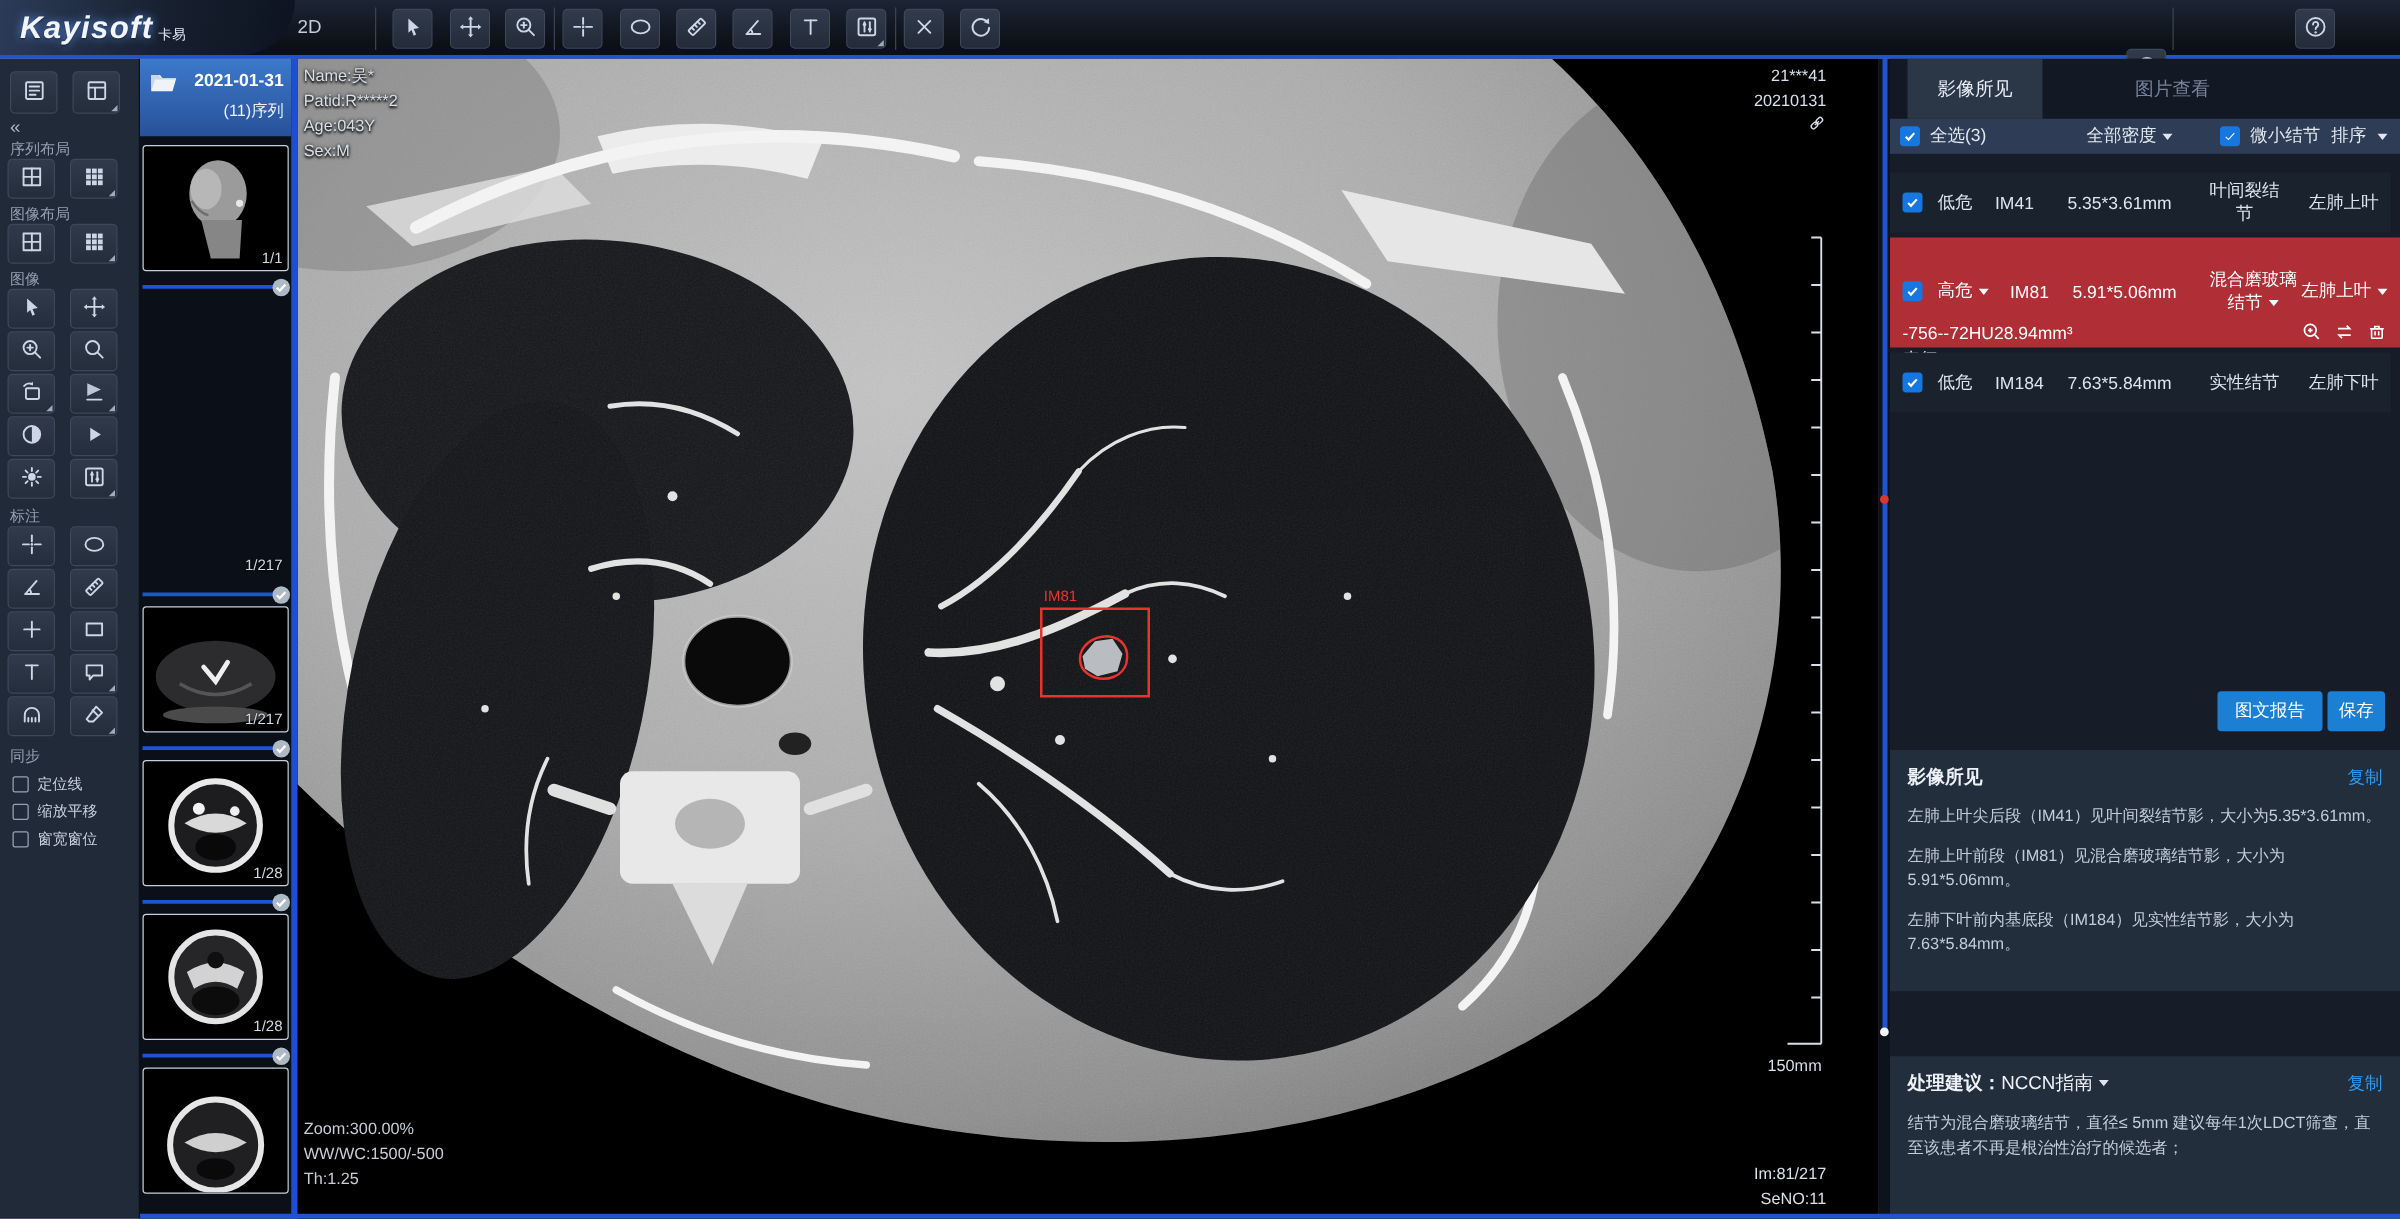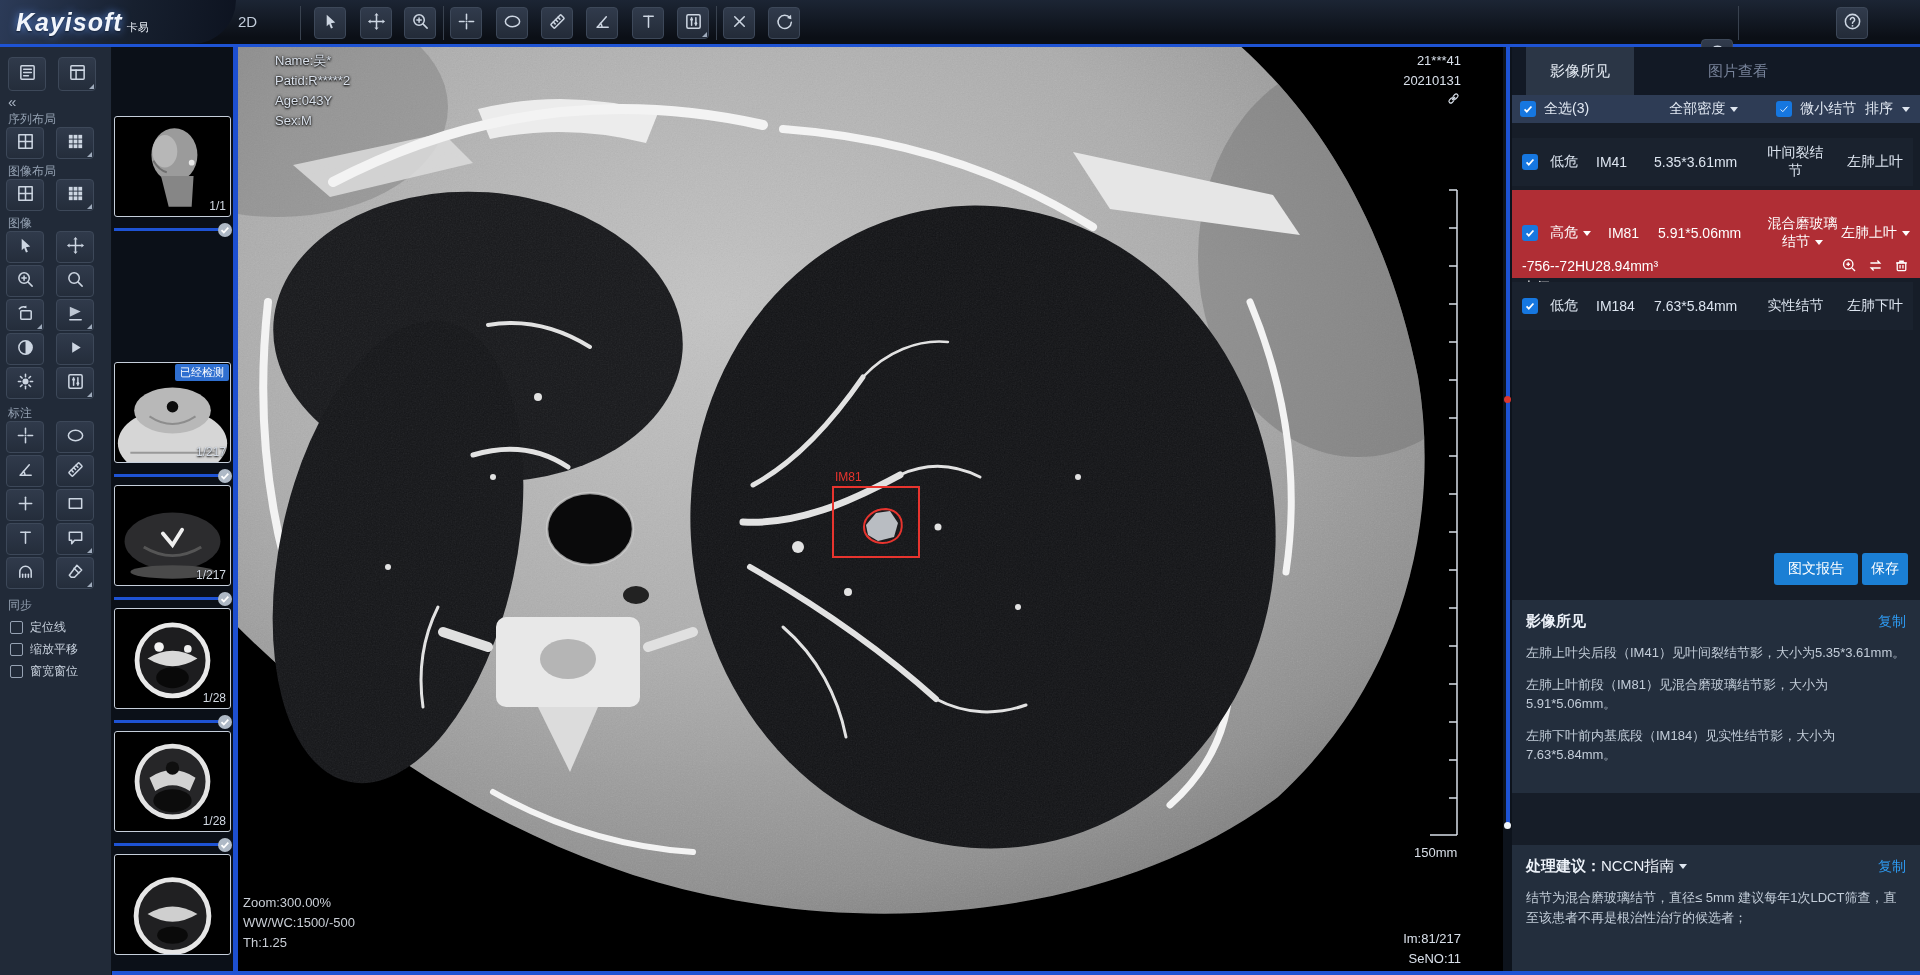--- a/index.html
+++ b/index.html
@@ -54,21 +54,21 @@
   .timg svg { display:block; width:100%; height:100%; }
   .tcount { position:absolute; right:5px; bottom:26px; font-size:12px; color:#d2d9e3; text-shadow:0 1px 2px #000; }
   .tbadge { position:absolute; right:1px; top:1px; background:#2f6fd0; color:#fff;
     font-size:11px; padding:1px 5px; border-radius:2px; }
   .tsep2 { position:absolute; left:0; bottom:8px; width:117px; height:3px; background:#1e53d4; }
   .tcheck { position:absolute; right:-2px; bottom:1px; width:16px; height:16px; }
   
   .viewport { position:absolute; left:238px; top:47px; width:1265px; height:928px; background:#000; overflow:hidden; }
   .viewport svg.ct { position:absolute; left:0; top:0; }
   .ovl { position:absolute; font-size:13px; color:#d9e0ea; text-shadow:0 0 3px #000,0 1px 2px #000; line-height:1.55; }
-  .ovl-tl { left:5px; top:4px;margin-left:32px; }
+  .ovl-tl { left:5px; top:4px; }
   .ovl-tr { right:42px; top:4px; text-align:right; }
   .ovl-bl { left:5px; bottom:22px; color:#c9ced6; }
   .ovl-br { right:42px; bottom:6px; text-align:right; }
   .link-ic { width:15px; height:15px; margin-top:3px; cursor:pointer; }
   
   .vscroll { position:absolute; left:1503px; top:47px; width:9px; height:928px; background:#0d131c; cursor:pointer; }
   .vs-fill { position:absolute; left:3px; top:0; width:4px; height:780px; background:#1e53d4; }
   .vs-dot-w { position:absolute; left:1px; top:775px; width:7px; height:7px; border-radius:50%; background:#f2f5f9; }
   .vs-dot-r { position:absolute; left:1px; top:349px; width:7px; height:7px; border-radius:50%; background:#d8362f; }
   
@@ -525,20 +525,28 @@
       <span class="sync-box"></span>
       <span class="sync-label">缩放平移</span>
     </div>
     <div class="sync-row" style="top:616px">
       <span class="sync-box"></span>
       <span class="sync-label">窗宽窗位</span>
     </div>
   </div>
 
   <div class="thumbs">
+    <div class="thumb-header">
+      <span class="ficon"><svg viewBox="0 0 24 20" width="24" height="20">
+            <path fill="#eef3f9" d="M2 4 h7 l2 2.5 h11 l-3 10.5 h-17 Z"></path>
+            <path fill="#c9d6e6" d="M2 4 v13 l3-9.5 h16 l0.3-1 h-11.3 l-2-2.5 Z"></path>
+          </svg></span>
+      <span class="th-date">2021-01-31</span>
+      <span class="th-count">(11)序列</span>
+    </div>
 
     <div class="thumb" style="top:69px; height:123px">
       <div class="timg">
         <svg viewBox="0 0 120 100">
             <rect width="120" height="100" fill="#000"></rect>
             <ellipse cx="62" cy="38" rx="24" ry="28" fill="#9b9b9b"></ellipse>
             <ellipse cx="52" cy="34" rx="13" ry="17" fill="#b7b7b7"></ellipse>
             <path d="M48 60 L56 92 H80 L82 60 Z" fill="#868686"></path>
             <path d="M40 44 q6 10 14 12" stroke="#6e6e6e" stroke-width="2" fill="none"></path>
             <circle cx="80" cy="46" r="3" fill="#e8e8e8"></circle>
@@ -547,31 +555,20 @@
       <span class="tcount">1/1</span>
       <div class="tsep2"></div>
       <span class="tcheck"><svg viewBox="0 0 16 16">
             <circle cx="8" cy="8" r="7" fill="#aeb9c6"></circle>
             <path d="M4.5 8.2 l2.3 2.3 4.5-4.8" stroke="#fff" stroke-width="1.8" fill="none"></path>
           </svg></span>
     </div>
 
 
     <div class="thumb" style="top:315px; height:123px">
-      <div class="timg">
-        <svg viewBox="0 0 120 100">
-            <rect width="120" height="100" fill="#000"></rect>
-            <ellipse cx="60" cy="82" rx="57" ry="36" fill="#d6d6d6"></ellipse>
-            <ellipse cx="60" cy="48" rx="40" ry="24" fill="#b8b8b8"></ellipse>
-            <circle cx="60" cy="44" r="6" fill="#0c0c0c"></circle>
-            <path d="M36 54 q24 16 48 0" stroke="#8d8d8d" stroke-width="2" fill="none"></path>
-            <line x1="16" y1="92" x2="104" y2="92" stroke="#999" stroke-width="2"></line>
-          </svg>
-        <span class="tbadge">已经检测</span>
-      </div>
       <span class="tcount">1/217</span>
       <div class="tsep2"></div>
       <span class="tcheck"><svg viewBox="0 0 16 16">
             <circle cx="8" cy="8" r="7" fill="#aeb9c6"></circle>
             <path d="M4.5 8.2 l2.3 2.3 4.5-4.8" stroke="#fff" stroke-width="1.8" fill="none"></path>
           </svg></span>
     </div>
 
     <div class="thumb" style="top:438px; height:123px">
       <div class="timg">

